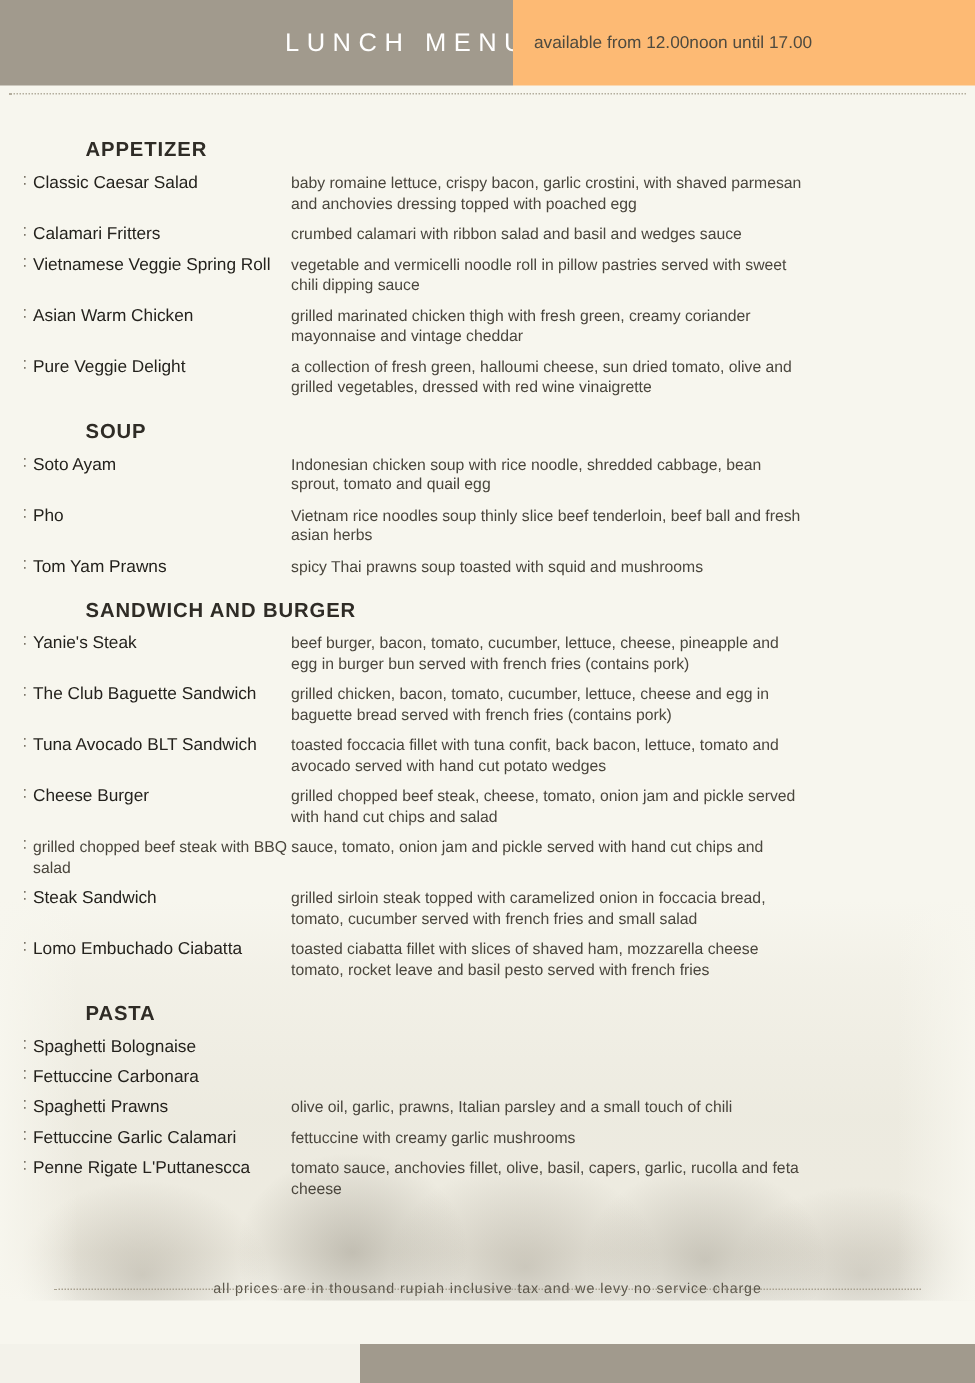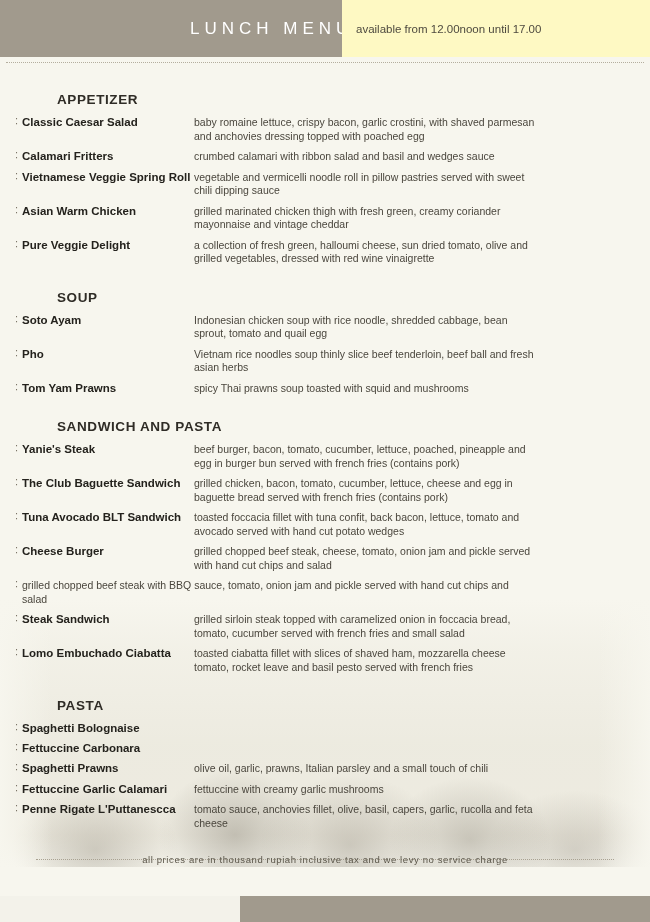--- a/index.html
+++ b/index.html
@@ -81,21 +81,21 @@
     font-weight: 400;
     padding-left: 16px;
     white-space: nowrap;
   }
   .header-right {
     position: absolute;
     left: 342px;
     top: 0;
     width: 308px;
     height: 57px;
-    background: #fef9c3;
+    background: #fdba74;
     display: flex;
     align-items: center;
   }
   .header-note {
     color: #4e4a3f;
     font-size: 11.5px;
     padding-left: 14px;
     white-space: nowrap;
   }
 
@@ -120,21 +120,21 @@
 
   .section {
     margin-bottom: 2px;
   }
   .section-title {
     font-size: 13.5px;
     font-weight: bold;
     color: #2f2c26;
     letter-spacing: 0.6px;
     padding-left: 57px;
-    margin-top: 24px;
+    margin-top: 14px;
     margin-bottom: 7px;
   }
   .section:first-child .section-title {
     margin-top: 22px;
   }
 
   .item {
     display: flex;
     align-items: flex-start;
     margin-bottom: 5px;
@@ -146,21 +146,21 @@
     color: #7b7467;
     font-size: 11px;
     line-height: 14px;
     padding-right: 4px;
     padding-top: 1px;
   }
   .item-name {
     flex: 0 0 172px;
     width: 172px;
     font-size: 11.5px;
-    font-weight: bold;
+    font-weight: normal;
     color: #24221d;
     line-height: 14px;
     padding-top: 1px;
   }
   .item-desc {
     flex: 1 1 auto;
     font-size: 10.5px;
     color: #4a463d;
     line-height: 13.5px;
     padding-right: 114px;
@@ -277,26 +277,26 @@
         <div class="item-desc">Vietnam rice noodles soup thinly slice beef tenderloin, beef ball and fresh asian herbs</div>
       </div>
       <div class="item">
         <div class="bullet">˸</div>
         <div class="item-name">Tom Yam Prawns</div>
         <div class="item-desc">spicy Thai prawns soup toasted with squid and mushrooms</div>
       </div>
     </div>
 
     <div class="section">
-      <div class="section-title">SANDWICH AND PASTA</div>
+      <div class="section-title">SANDWICH AND BURGER</div>
 
       <div class="item">
         <div class="bullet">˸</div>
         <div class="item-name">Yanie's Steak</div>
-        <div class="item-desc">beef burger, bacon, tomato, cucumber, lettuce, poached, pineapple and egg in burger bun served with french fries (contains pork)</div>
+        <div class="item-desc">beef burger, bacon, tomato, cucumber, lettuce, cheese, pineapple and egg in burger bun served with french fries (contains pork)</div>
       </div>
       <div class="item">
         <div class="bullet">˸</div>
         <div class="item-name">The Club Baguette Sandwich</div>
         <div class="item-desc">grilled chicken, bacon, tomato, cucumber, lettuce, cheese and egg in baguette bread served with french fries (contains pork)</div>
       </div>
       <div class="item">
         <div class="bullet">˸</div>
         <div class="item-name">Tuna Avocado BLT Sandwich</div>
         <div class="item-desc">toasted foccacia fillet with tuna confit, back bacon, lettuce, tomato and avocado served with hand cut potato wedges</div>

